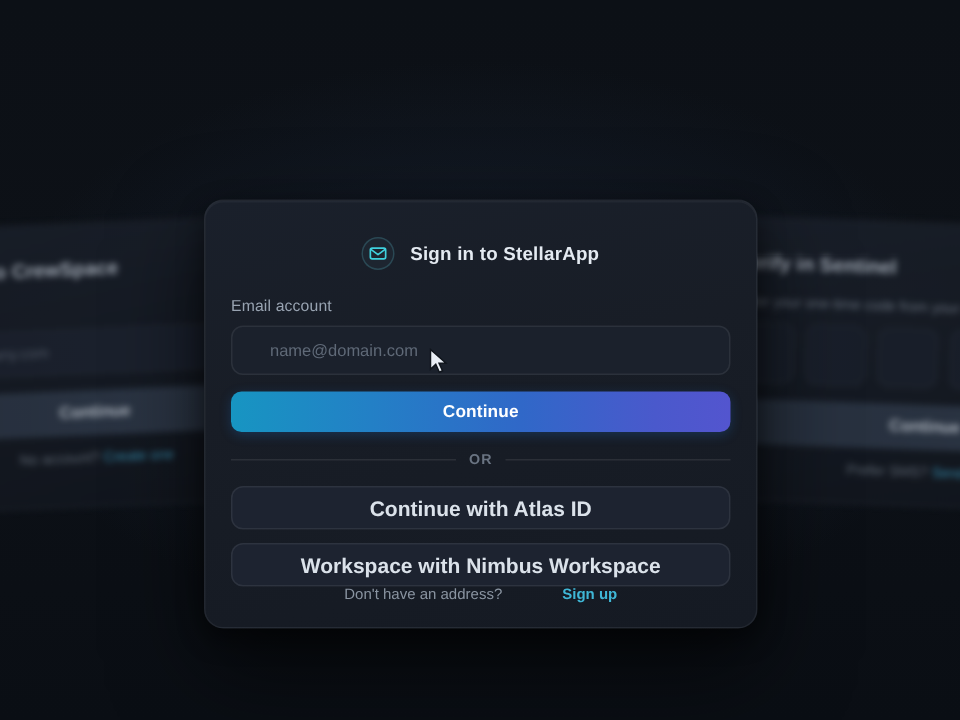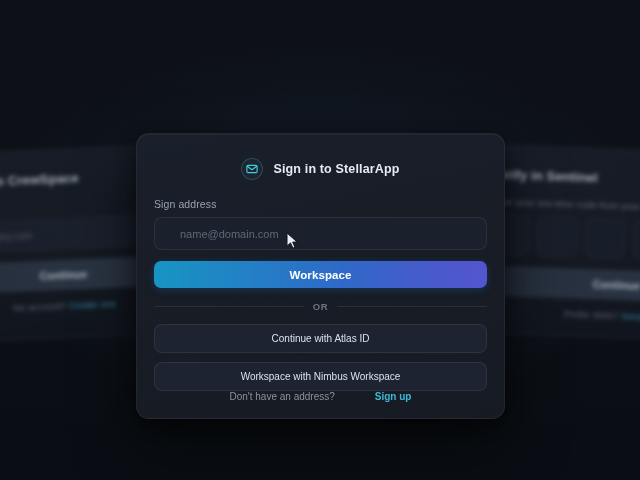--- a/index.html
+++ b/index.html
@@ -222,22 +222,22 @@
   }
 
   .sso-btn {
     width: 100%;
     height: 29px;
     border-radius: 8px;
     background: #1d2330;
     border: 1px solid rgba(255,255,255,0.075);
     color: #dbe2ea;
     font-family: "Liberation Sans", sans-serif;
-    font-size: 10px;
-    font-weight: 400;
+    font-size: 14px;
+    font-weight: 700;
     cursor: pointer;
     display: flex;
     align-items: center;
     justify-content: center;
   }
   .sso-btn + .sso-btn { margin-top: 9px; }
 
   .modal-foot {
     margin-top: auto;
     text-align: center;
@@ -301,25 +301,25 @@
   <div class="modal-header">
     <span class="brand-badge">
       <svg width="12" height="12" viewBox="0 0 16 16" fill="none">
         <rect x="1.2" y="3.2" width="13.6" height="9.6" rx="1.6" stroke="#3fd0dd" stroke-width="1.5"></rect>
         <path d="M2 4.6 L8 9 L14 4.6" stroke="#3fd0dd" stroke-width="1.5" stroke-linecap="round" stroke-linejoin="round"></path>
       </svg>
     </span>
     <span class="modal-title">Sign in to StellarApp</span>
   </div>
 
-  <div class="field-label">Sign address</div>
+  <div class="field-label">Email account</div>
 
   <input class="email-input" type="text" placeholder="name@domain.com" style="">
 
-  <button class="primary-btn">Workspace</button>
+  <button class="primary-btn">Continue</button>
 
   <div class="divider">
     <span class="line"></span>
     <span class="or">OR</span>
     <span class="line"></span>
   </div>
 
   <button class="sso-btn">Continue with Atlas ID</button>
   <button class="sso-btn">Workspace with Nimbus Workspace</button>
 

